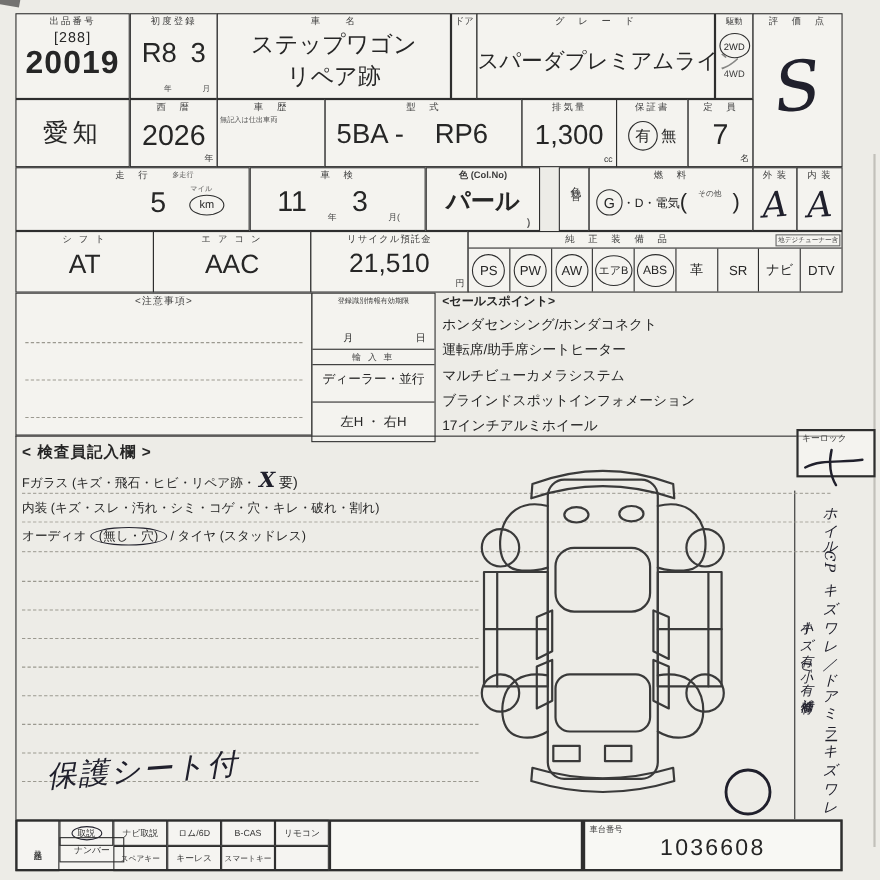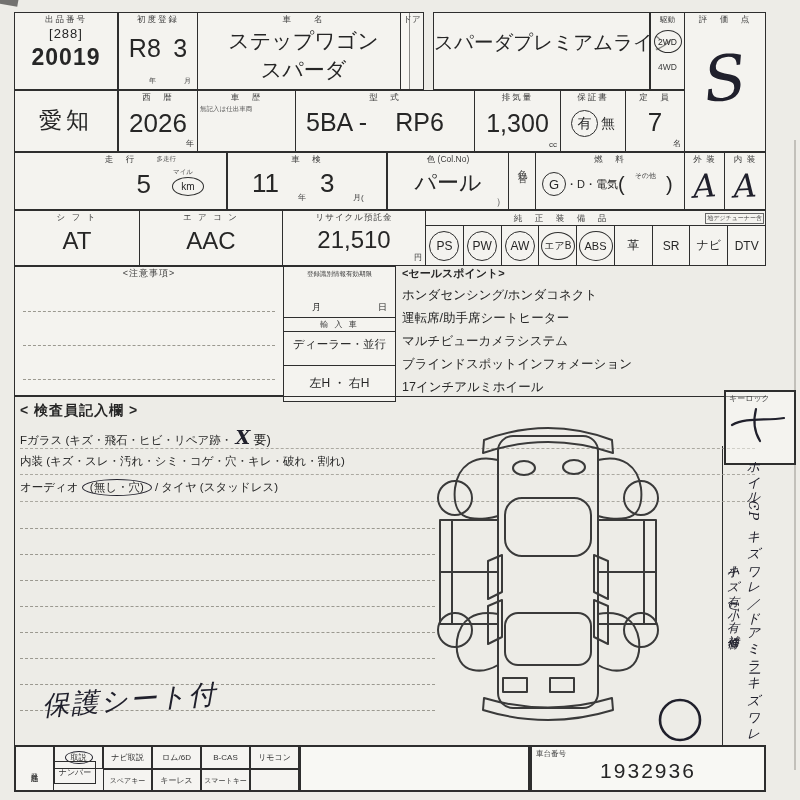--- a/index.html
+++ b/index.html
@@ -29,44 +29,45 @@
 <body>
 
 <div class="sheet">
 
   <div class="nc" style="left:-4px;top:-2px;width:22px;height:7px;background:#4a4a48;transform:rotate(10deg);opacity:.75;"></div>
   <div class="nc" style="left:794px;top:140px;width:0;height:630px;border-left:2px solid #c2c0ba;"></div>
 
   <div class="c" style="left:14px;top:12px;width:104px;height:78px;">
     <div class="hd">出品番号</div>
     <div style="font-size:13px;text-align:center;letter-spacing:1px;">[288]</div>
-    <div style="font-size:23px;font-weight:bold;text-align:center;line-height:32px;letter-spacing:1px;">20019</div>
+    <div style="font-size:29px;font-weight:bold;text-align:center;line-height:32px;letter-spacing:1px;">20019</div>
   </div>
 
   <div class="c" style="left:118px;top:12px;width:80px;height:78px;">
     <div class="hd">初度登録</div>
     <div style="text-align:center;margin-top:8px;">
       <span style="font-size:25px;">R8</span>
       <span style="font-size:25px;margin-left:8px;">3</span>
     </div>
     <span class="tiny" style="position:absolute;left:30px;bottom:3px;">年</span>
     <span class="tiny" style="position:absolute;right:6px;bottom:3px;">月</span>
   </div>
 
   <div class="c" style="left:197px;top:12px;width:213px;height:78px;">
     <div class="hd">車　　名</div>
     <div style="font-size:21px;text-align:center;line-height:30px;">ステップワゴン</div>
-    <div style="font-size:21px;text-align:center;line-height:28px;">スパーダ</div>
-  </div>
-
-  <div class="c" style="left:400px;top:12px;width:24px;height:78px;">
+    <div style="font-size:21px;text-align:center;line-height:28px;">リペア跡</div>
+  </div>
+
+  <div class="c" style="left:410px;top:12px;width:24px;height:78px;">
     <div class="hd" style="letter-spacing:0;">ドア</div>
   </div>
 
   <div class="c" style="left:433px;top:12px;width:217px;height:78px;">
+    <div class="hd">グ　レ　ー　ド</div>
     <div style="font-size:19.5px;text-align:center;margin-top:16px;white-space:nowrap;">スパーダプレミアムライン</div>
   </div>
 
   <div class="c" style="left:650px;top:12px;width:35px;height:78px;">
     <div class="hd" style="letter-spacing:0;font-size:7.5px;">駆動</div>
     <div style="text-align:center;margin-top:4px;">
       <span class="circ" style="width:28px;height:23px;font-size:8.5px;">
           <span>2WD</span>
         </span>
     </div>
@@ -134,21 +135,21 @@
   </div>
 
   <div class="c" style="left:227px;top:152px;width:160px;height:58px;">
     <div class="hd">車　検</div>
     <span style="position:absolute;left:24px;top:15px;font-size:26px;">11</span>
     <span class="tiny" style="position:absolute;left:70px;bottom:6px;font-size:8px;">年</span>
     <span style="position:absolute;left:92px;top:15px;font-size:26px;">3</span>
     <span class="tiny" style="position:absolute;left:125px;bottom:6px;font-size:8px;">月(</span>
   </div>
 
-  <div class="c" style="left:387px;top:152px;width:122px;height:58px;">
+  <div class="c" style="left:387px;top:152px;width:104px;height:58px;font-weight:bold;">
     <div class="hd" style="letter-spacing:0;">色 (Col.No)</div>
     <div style="font-size:22px;text-align:center;line-height:34px;">パール</div>
     <span style="position:absolute;right:2px;bottom:0;font-size:10px;color:#555;">）</span>
   </div>
   <div class="c" style="left:508px;top:152px;width:28px;height:58px;">
     <div class="vert" style="font-size:10px;margin:8px auto 0;color:#3c3c3c;letter-spacing:4px;height:46px;">色替</div>
   </div>
 
   <div class="c" style="left:535px;top:152px;width:150px;height:58px;">
     <div class="hd">燃　料</div>
@@ -315,21 +316,21 @@
     <rect x="75" y="270" width="24" height="14"></rect>
     <rect x="122" y="270" width="24" height="14"></rect>
     <path d="M56,290 L55,302 Q120,322 185,302 L184,290 Q120,309 56,290 Z"></path>
     <circle cx="27" cy="90" r="17"></circle>
     <circle cx="27" cy="222" r="17"></circle>
     <circle cx="213" cy="90" r="17"></circle>
     <circle cx="213" cy="222" r="17"></circle>
     <ellipse cx="252" cy="312" rx="20" ry="20" stroke="#20202c" stroke-width="2.6"></ellipse>
   </svg>
 
-  <div class="c" style="left:724px;top:390px;width:72px;height:75px;border-width:2px;">
+  <div class="c" style="left:724px;top:390px;width:72px;height:44px;border-width:2px;">
     <div style="font-size:8px;padding:1px 3px;color:#3c3c3c;">キーロック</div>
     <svg width="66" height="38" viewBox="0 0 66 38" fill="none" stroke="#20202c" stroke-width="2.2" stroke-linecap="round">
       <path d="M6,20 C20,12 40,16 58,13"></path>
       <path d="M30,4 C27,16 29,28 34,36"></path>
     </svg>
   </div>
   <div class="hand vert" style="position:absolute;left:744px;top:452px;height:292px;font-size:13px;letter-spacing:1px;">ホイル・CPキズ ワレ／ドアミラーキズ ワレ</div>
   <div class="hand vert" style="position:absolute;left:724px;top:556px;height:190px;font-size:12px;letter-spacing:1px;">小キズ有　小U有　補修有</div>
 
   <div class="c" style="left:14px;top:745px;width:752px;height:47px;border-width:2px;background:rgba(252,252,249,.55);"></div>
@@ -337,27 +338,27 @@
   <div class="gridcell vert" style="left:14px;top:745px;width:40px;height:47px;font-size:7.5px;letter-spacing:1px;">発送品</div>
 
   <div class="gridcell" style="left:54px;top:745px;width:49px;height:24px;">
     <span class="ell" style="border-width:1.4px;padding:0 5px;font-size:8px;"><span>取説</span></span>
   </div>
   <div class="gridcell" style="left:103px;top:745px;width:49px;height:24px;">ナビ取説</div>
   <div class="gridcell" style="left:152px;top:745px;width:49px;height:24px;">ロム/6D</div>
   <div class="gridcell" style="left:201px;top:745px;width:49px;height:24px;">B-CAS</div>
   <div class="gridcell" style="left:250px;top:745px;width:49px;height:24px;">リモコン</div>
 
-  <div class="gridcell" style="left:54px;top:761px;width:42px;height:23px;">ナンバー</div>
+  <div class="gridcell" style="left:54px;top:761px;width:59px;height:23px;">ナンバー</div>
   <div class="gridcell" style="left:103px;top:769px;width:49px;height:23px;font-size:7px;">スペアキー</div>
   <div class="gridcell" style="left:152px;top:769px;width:49px;height:23px;">キーレス</div>
   <div class="gridcell" style="left:201px;top:769px;width:49px;height:23px;font-size:7px;">スマートキー</div>
   <div class="gridcell" style="left:250px;top:769px;width:49px;height:23px;"></div>
 
   <div class="c" style="left:299px;top:745px;width:231px;height:47px;border-width:2px;">
   </div>
 
   <div class="c" style="left:530px;top:745px;width:236px;height:47px;border-width:2px;">
     <div style="font-size:7.5px;color:#3c3c3c;padding:2px 4px 0;">車台番号</div>
-    <div style="font-size:21px;text-align:center;line-height:24px;letter-spacing:2px;">1932936</div>
+    <div style="font-size:21px;text-align:center;line-height:24px;letter-spacing:2px;">1036608</div>
   </div>
 
 </div>
 
 </body></html>

